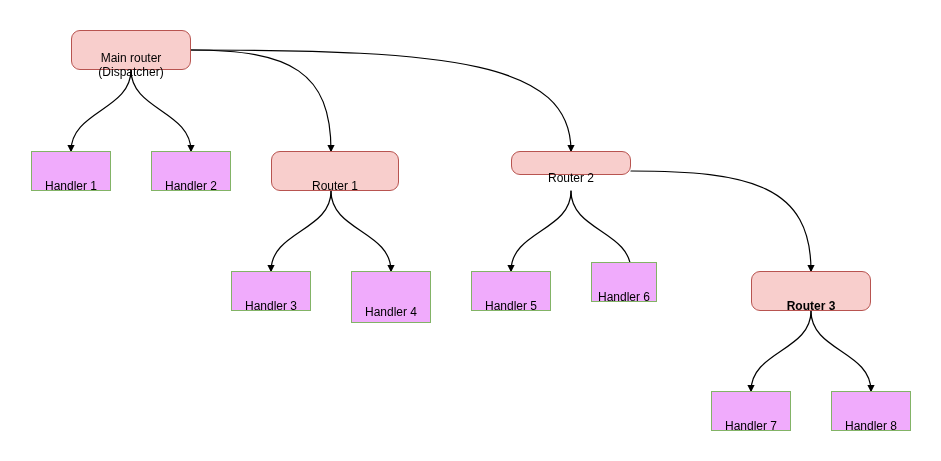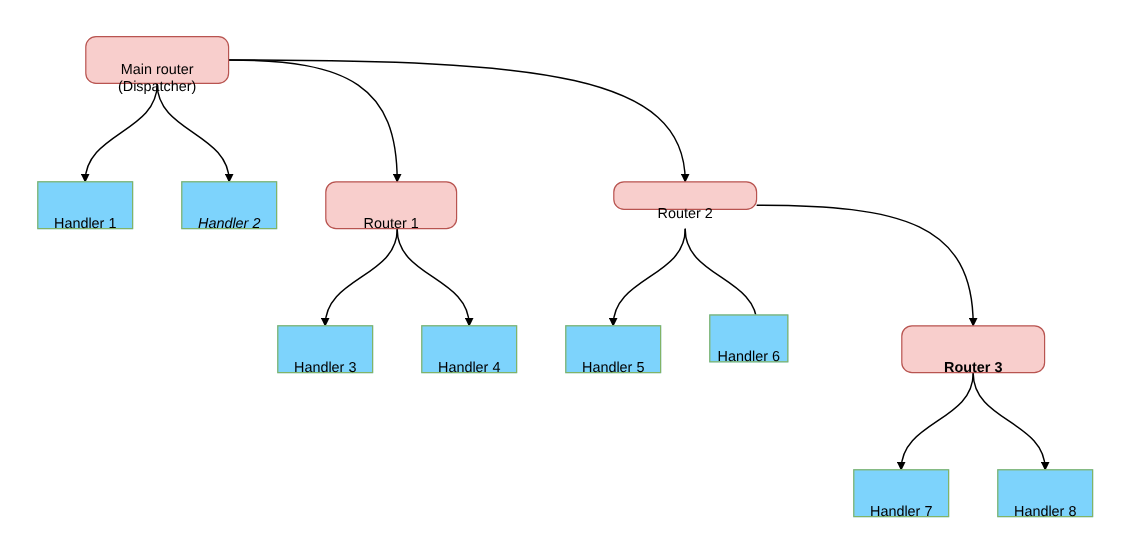--- a/index.html
+++ b/index.html
@@ -41,21 +41,21 @@
     border-width: 1px;
     border-style: solid;
     z-index: 2;
   }
   .node-router {
     background: #f8cecc;
     border-color: #b85450;
     border-radius: 9px;
   }
   .node-handler {
-    background: #7dd3fc;
+    background: #f0abfc;
     border-color: #82b366;
     border-radius: 0;
   }
   .node-label {
     white-space: pre-line;
     pointer-events: none;
     margin-top: 30px;
   }
 </style>
 </head>
@@ -85,33 +85,33 @@
   </svg>
 
   <div id="node-group">
       <div class="node node-router" style="left: 71px; top: 30px; width: 120px; height: 40px;">
         <span class="node-label">Main router
 (Dispatcher)</span>
       </div>
       <div class="node node-handler" style="left: 31px; top: 151px; width: 80px; height: 40px;">
         <span class="node-label">Handler 1</span>
       </div>
-      <div class="node node-handler" style="left: 151px; top: 151px; width: 80px; height: 40px; font-style: italic;">
+      <div class="node node-handler" style="left: 151px; top: 151px; width: 80px; height: 40px;">
         <span class="node-label">Handler 2</span>
       </div>
-      <div class="node node-router" style="left: 271px; top: 151px; width: 110px; height: 40px;">
+      <div class="node node-router" style="left: 271px; top: 151px; width: 128px; height: 40px;">
         <span class="node-label">Router 1</span>
       </div>
       <div class="node node-router" style="left: 511px; top: 151px; width: 120px; height: 24px;">
         <span class="node-label">Router 2</span>
       </div>
       <div class="node node-handler" style="left: 231px; top: 271px; width: 80px; height: 40px;">
         <span class="node-label">Handler 3</span>
       </div>
-      <div class="node node-handler" style="left: 351px; top: 271px; width: 80px; height: 40px;">
+      <div class="node node-handler" style="left: 351px; top: 271px; width: 80px; height: 52px;">
         <span class="node-label">Handler 4</span>
       </div>
       <div class="node node-handler" style="left: 471px; top: 271px; width: 80px; height: 40px;">
         <span class="node-label">Handler 5</span>
       </div>
       <div class="node node-handler" style="left: 591px; top: 262px; width: 66px; height: 40px;">
         <span class="node-label">Handler 6</span>
       </div>
       <div class="node node-router" style="left: 751px; top: 271px; width: 120px; height: 40px; font-weight: bold;">
         <span class="node-label">Router 3</span>

